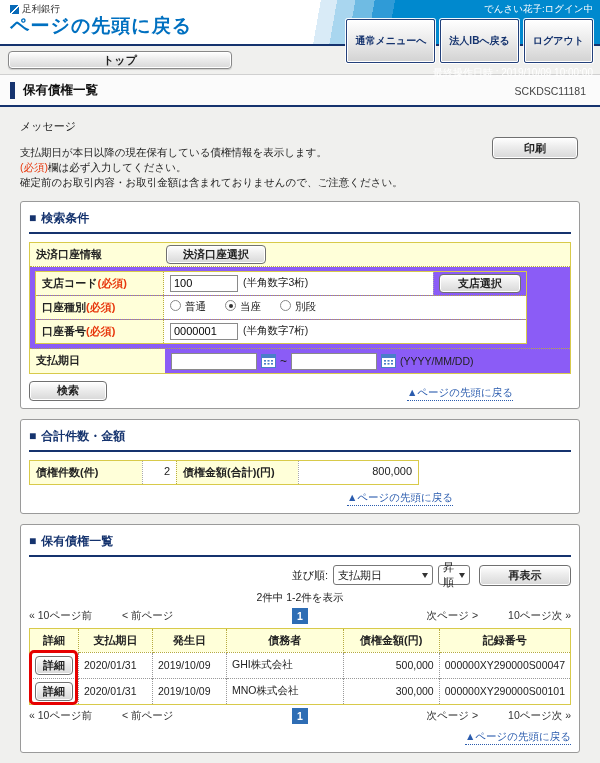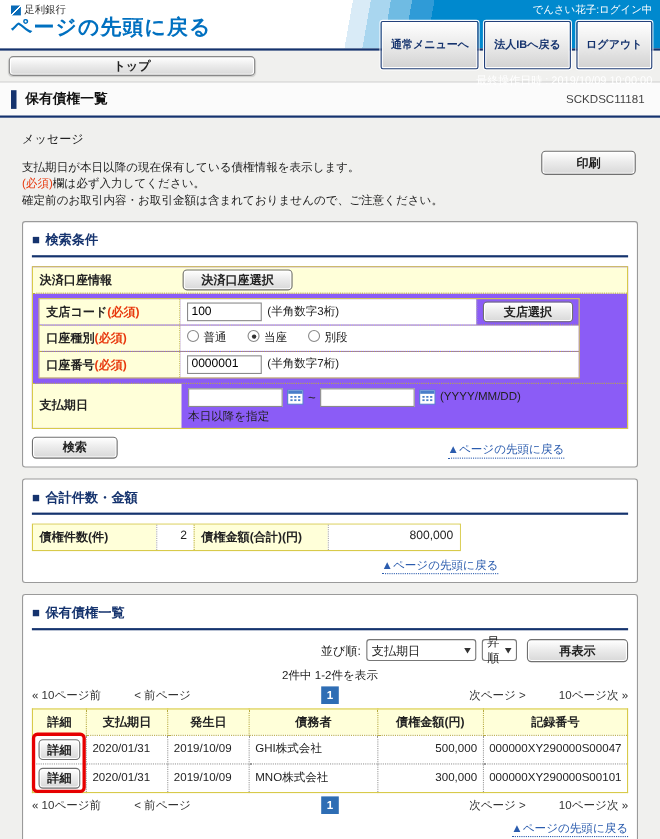--- a/index.html
+++ b/index.html
@@ -260,21 +260,20 @@
                 <rect x="3" y="6" width="2" height="1.6"></rect>
                 <rect x="6.5" y="6" width="2" height="1.6"></rect>
                 <rect x="10" y="6" width="2" height="1.6"></rect>
                 <rect x="3" y="9" width="2" height="1.6"></rect>
                 <rect x="6.5" y="9" width="2" height="1.6"></rect>
                 <rect x="10" y="9" width="2" height="1.6"></rect>
               </g>
             </svg>
           <span class="note">(YYYY/MM/DD)</span>
         </div>
-        <div class="due-hint">本日以降を指定</div>
       </div>
     </div>
   </div>
 
   <div class="panel-foot">
     <button class="btn w-search">検索</button>
     <a class="toplink mr60">▲ページの先頭に戻る</a>
   </div>
 </div>
 

